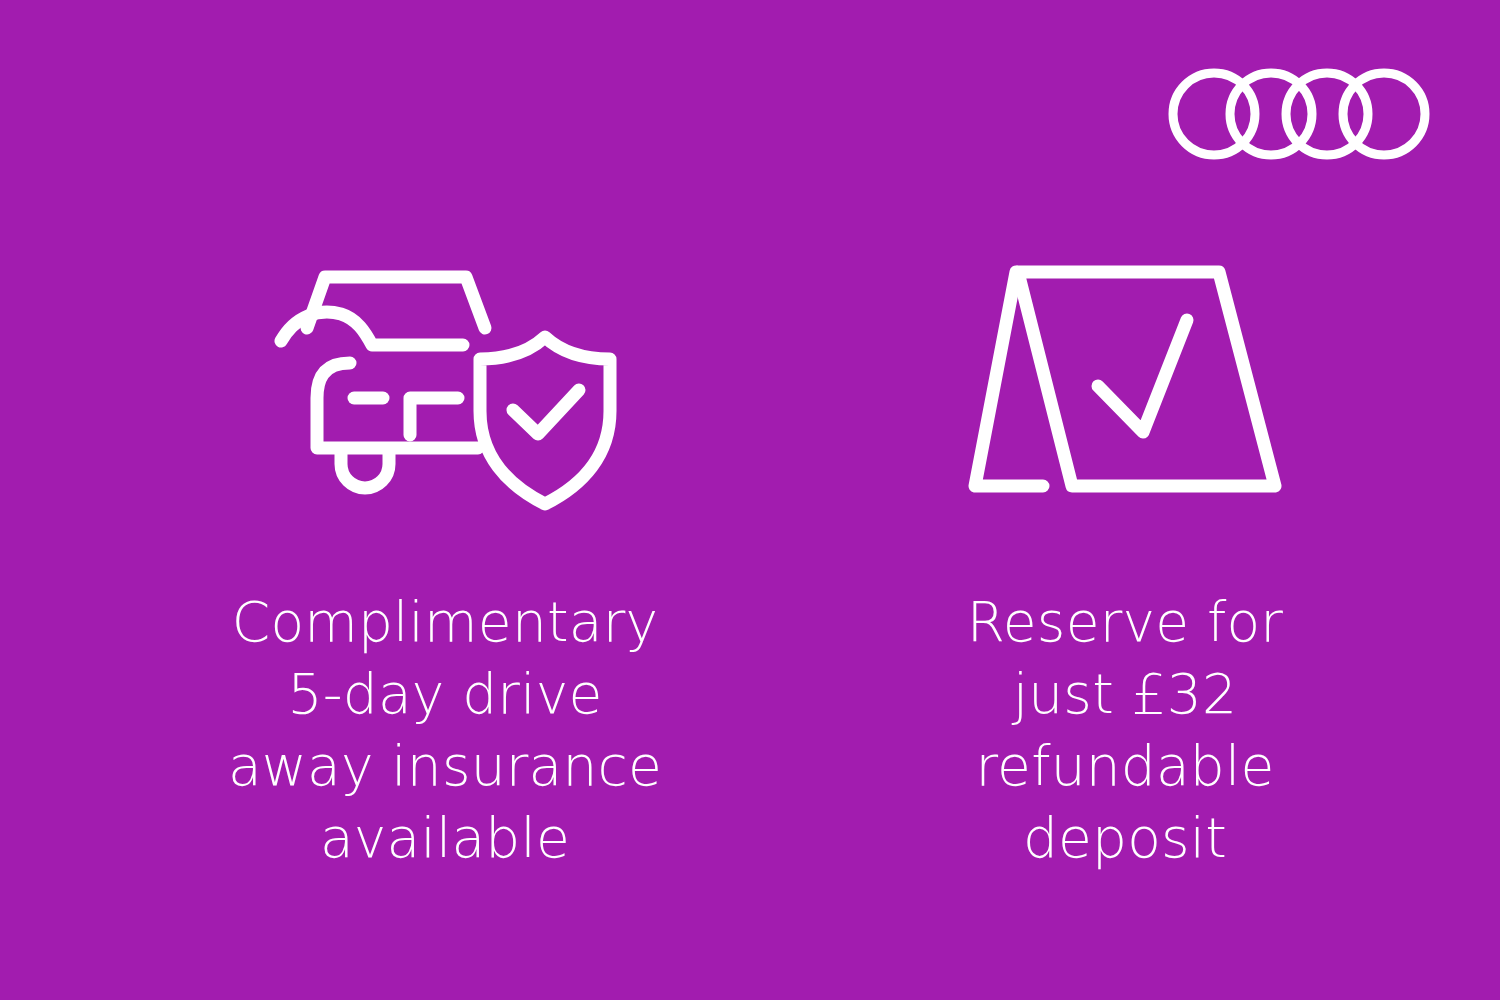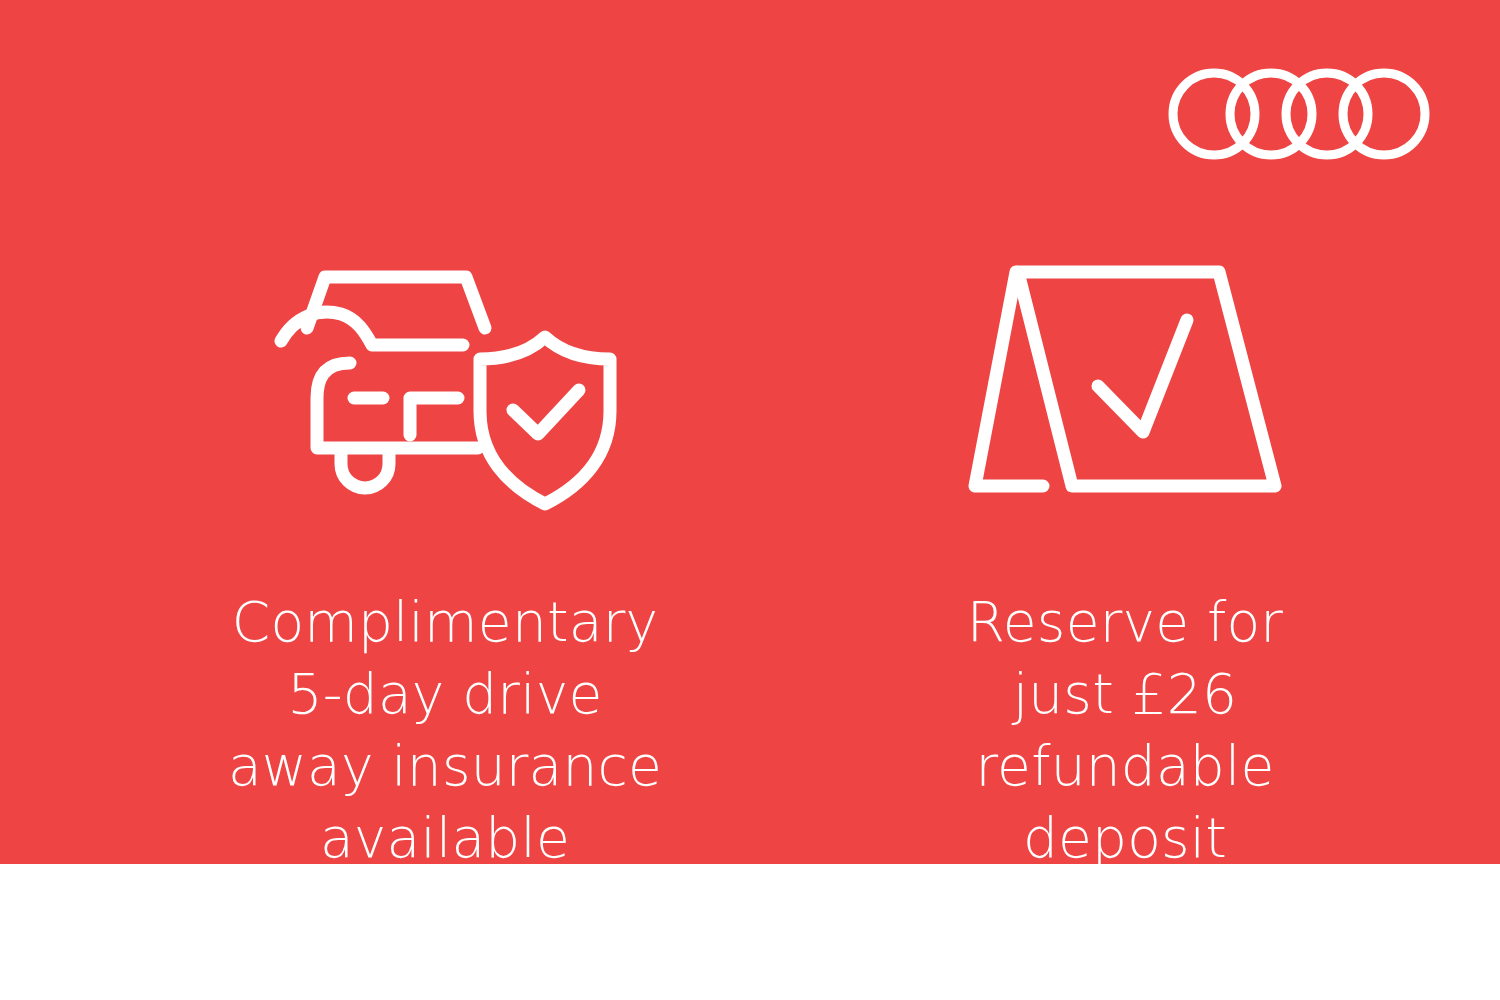--- a/index.html
+++ b/index.html
@@ -9,22 +9,22 @@
   }
   body {
     width: 1500px;
     height: 1000px;
     overflow: hidden;
     font-family: "DejaVu Sans", sans-serif;
   }
   #promo-banner {
     position: relative;
     width: 1500px;
-    height: 864px;
-    background: #ef4444;
+    height: 1000px;
+    background: #a21caf;
     overflow: hidden;
   }
   
   #brand-logo {
     position: absolute;
     left: 1168px;
     top: 62px;
     width: 262px;
     height: 104px;
   }
@@ -141,19 +141,19 @@
             <path d="M 51 22 L 10 236 L 78 236"></path>
 
             <path d="M 53 22 L 254 22 L 310 236 L 107 236 Z"></path>
 
             <path d="M 133 136 L 178 182 L 222 70"></path>
           </g>
         </svg>
       </span>
 
       <p class="feature-caption" id="caption-deposit">Reserve for
-just £26
+just £32
 refundable
 deposit</p>
     </div>
 
   </div>
 </div>
 
 </body></html>

